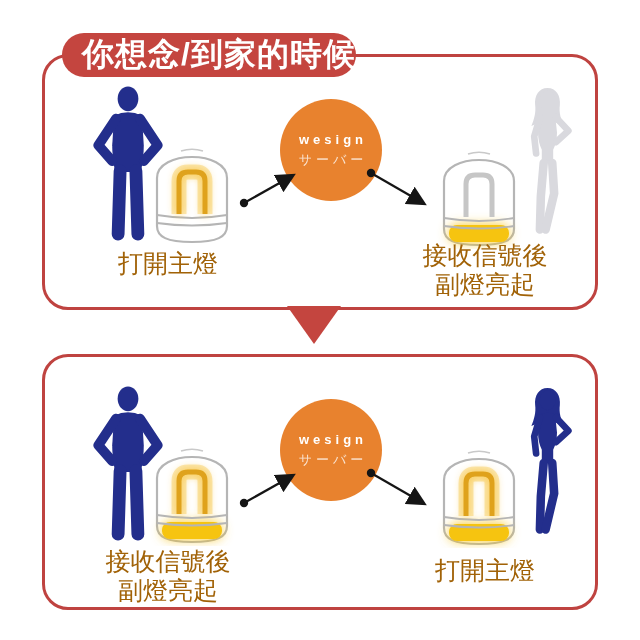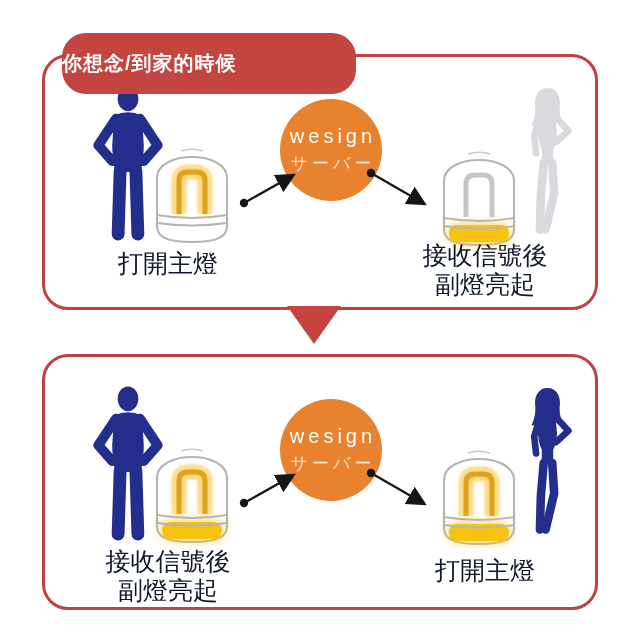--- a/index.html
+++ b/index.html
@@ -4,42 +4,42 @@
 <style>
   html,body{margin:0;padding:0;background:#ffffff;}
   #page{position:relative;width:640px;height:640px;background:#ffffff;overflow:hidden;
         font-family:"Liberation Sans","DejaVu Sans",sans-serif;}
 
   .panel{position:absolute;left:42px;width:556px;height:256px;box-sizing:border-box;
          border:3px solid #bf4340;border-radius:26px;background:#ffffff;}
   #panel-1{top:54px;}
   #panel-2{top:354px;}
 
-  .badge{position:absolute;left:62px;width:294px;height:61px;background:#c4453f;
-         border-radius:24px;color:#ffffff;font-size:20px;font-weight:700;letter-spacing:1px;
-         display:flex;align-items:center;justify-content:flex-start;z-index:4;}
+  .badge{position:absolute;left:62px;width:294px;height:44px;background:#c4453f;
+         border-radius:24px;color:#ffffff;font-size:32px;font-weight:700;letter-spacing:1px;
+         display:flex;align-items:center;justify-content:flex-end;z-index:4;}
   #badge-1{top:33px;}
   #badge-2{top:333px;}
 
   .person{position:absolute;z-index:1;}
   .person.navy{color:#232e8c;}
   .person.gray{color:#d9d9de;}
 
   .lamp{position:absolute;z-index:2;}
 
   .server{position:absolute;width:102px;height:102px;border-radius:50%;background:#e8822e;
           display:flex;flex-direction:column;align-items:center;justify-content:center;z-index:1;}
-  .server .srv-name{color:#ffffff;font-size:20px;font-weight:400;letter-spacing:4px;text-indent:4px;}
-  .server .srv-sub{color:rgba(255,255,255,0.78);font-size:17px;letter-spacing:4px;text-indent:4px;margin-top:4px;}
+  .server .srv-name{color:#ffffff;font-size:13px;font-weight:700;letter-spacing:4px;text-indent:4px;}
+  .server .srv-sub{color:rgba(255,255,255,0.78);font-size:13px;letter-spacing:4px;text-indent:4px;margin-top:4px;}
   #server-1{left:280px;top:99px;}
   #server-2{left:280px;top:399px;}
 
   .arrow{position:absolute;z-index:3;}
 
-  .caption{position:absolute;color:#0f172a;font-size:25px;font-weight:500;line-height:1.16;
+  .caption{position:absolute;color:#a16207;font-size:25px;font-weight:500;line-height:1.16;
            text-align:center;z-index:3;}
   #caption-1-left{left:58px;top:249px;width:220px;}
   #caption-1-right{left:378px;top:241px;width:214px;}
   #caption-2-left{left:58px;top:547px;width:220px;}
   #caption-2-right{left:378px;top:556px;width:214px;}
 
   .connector{position:absolute;left:286px;top:306px;z-index:5;}
 
   
   .lamp .body{fill:#ffffff;stroke:#b5b5b5;stroke-width:2.2;}

